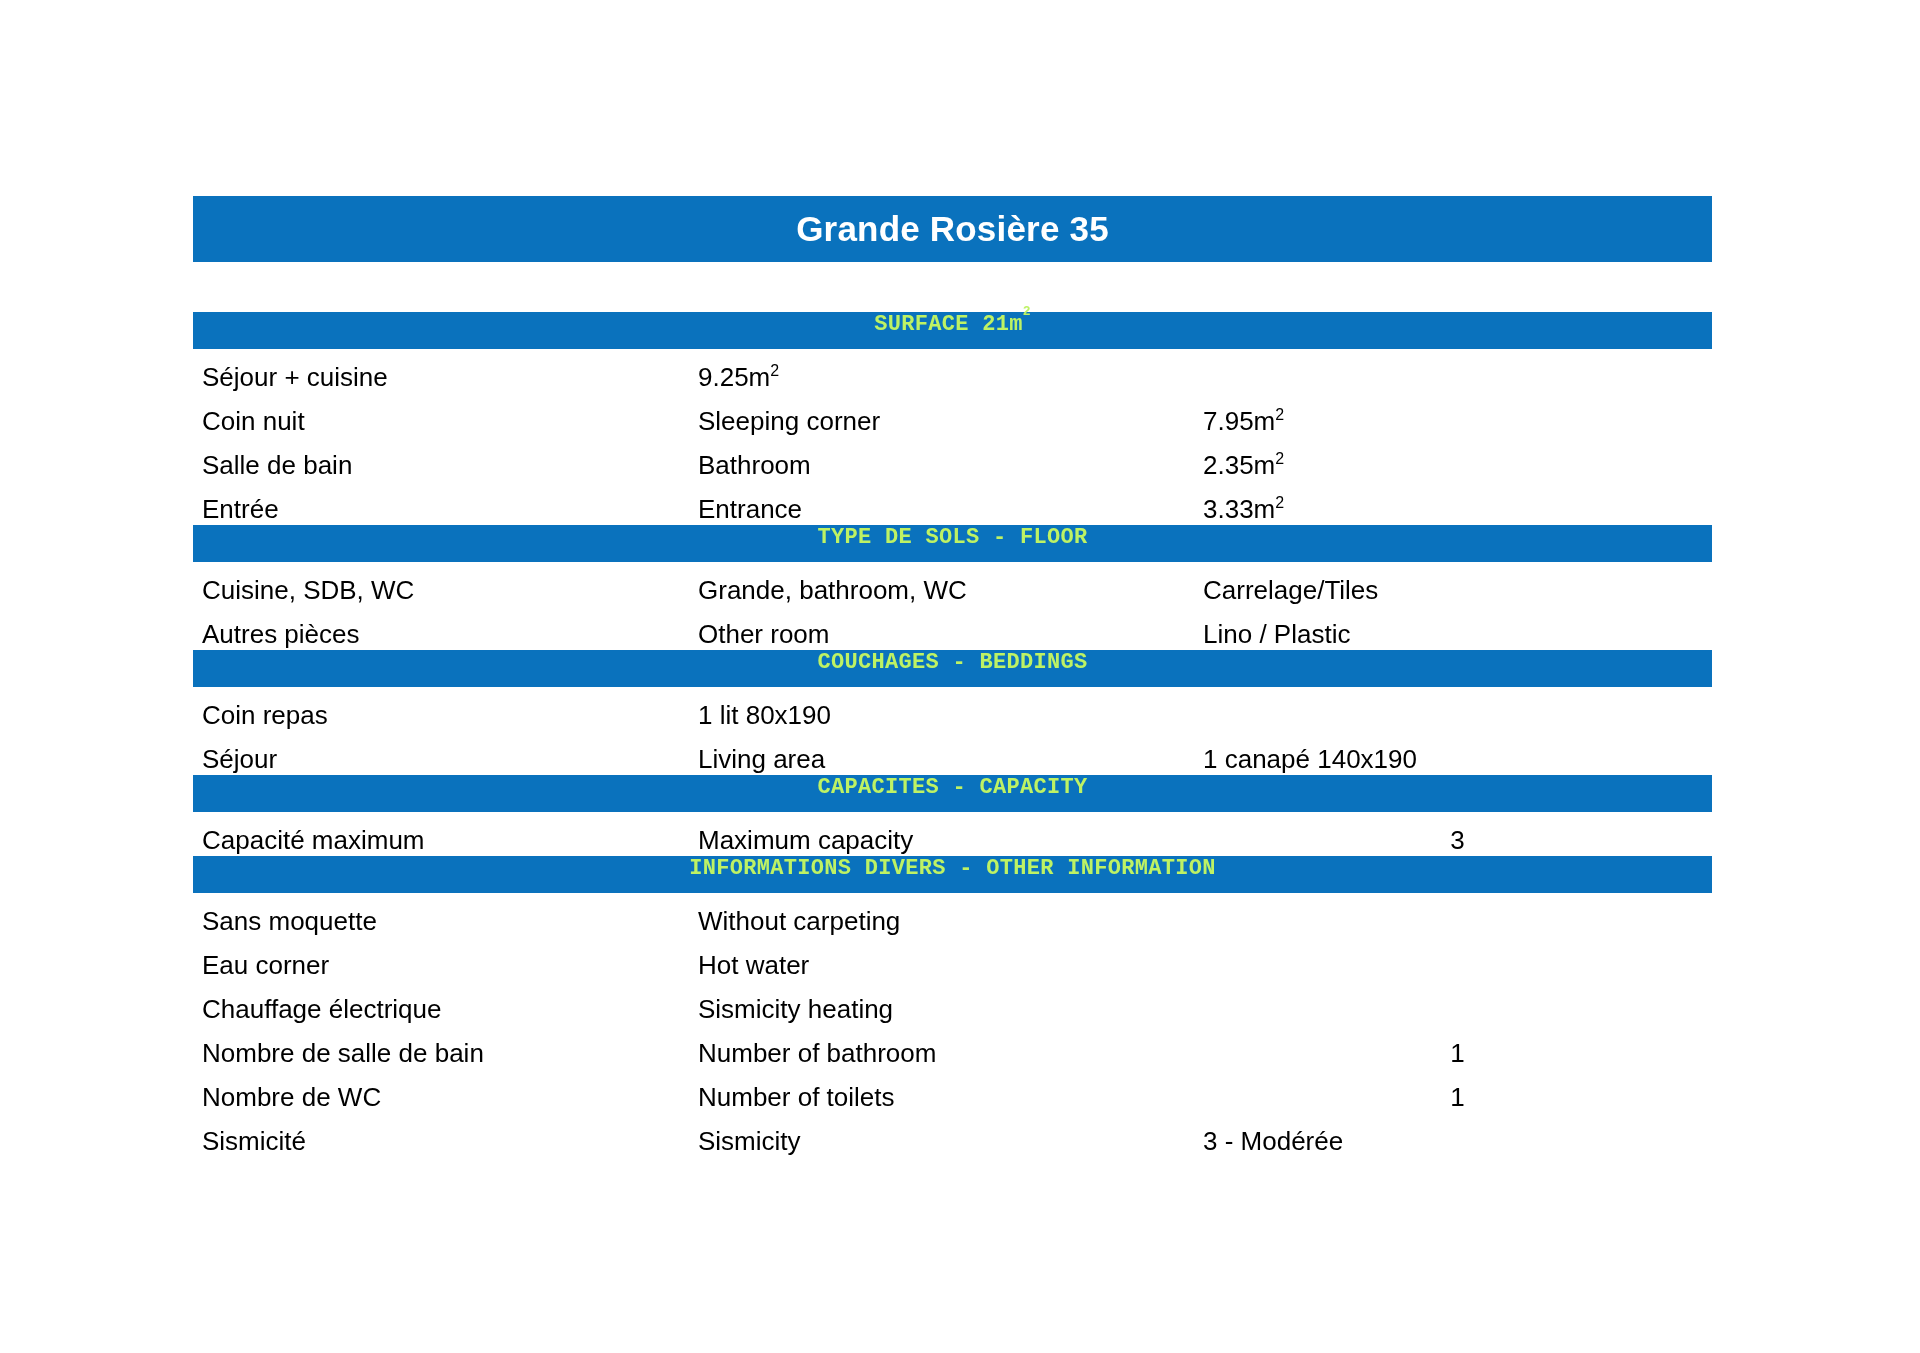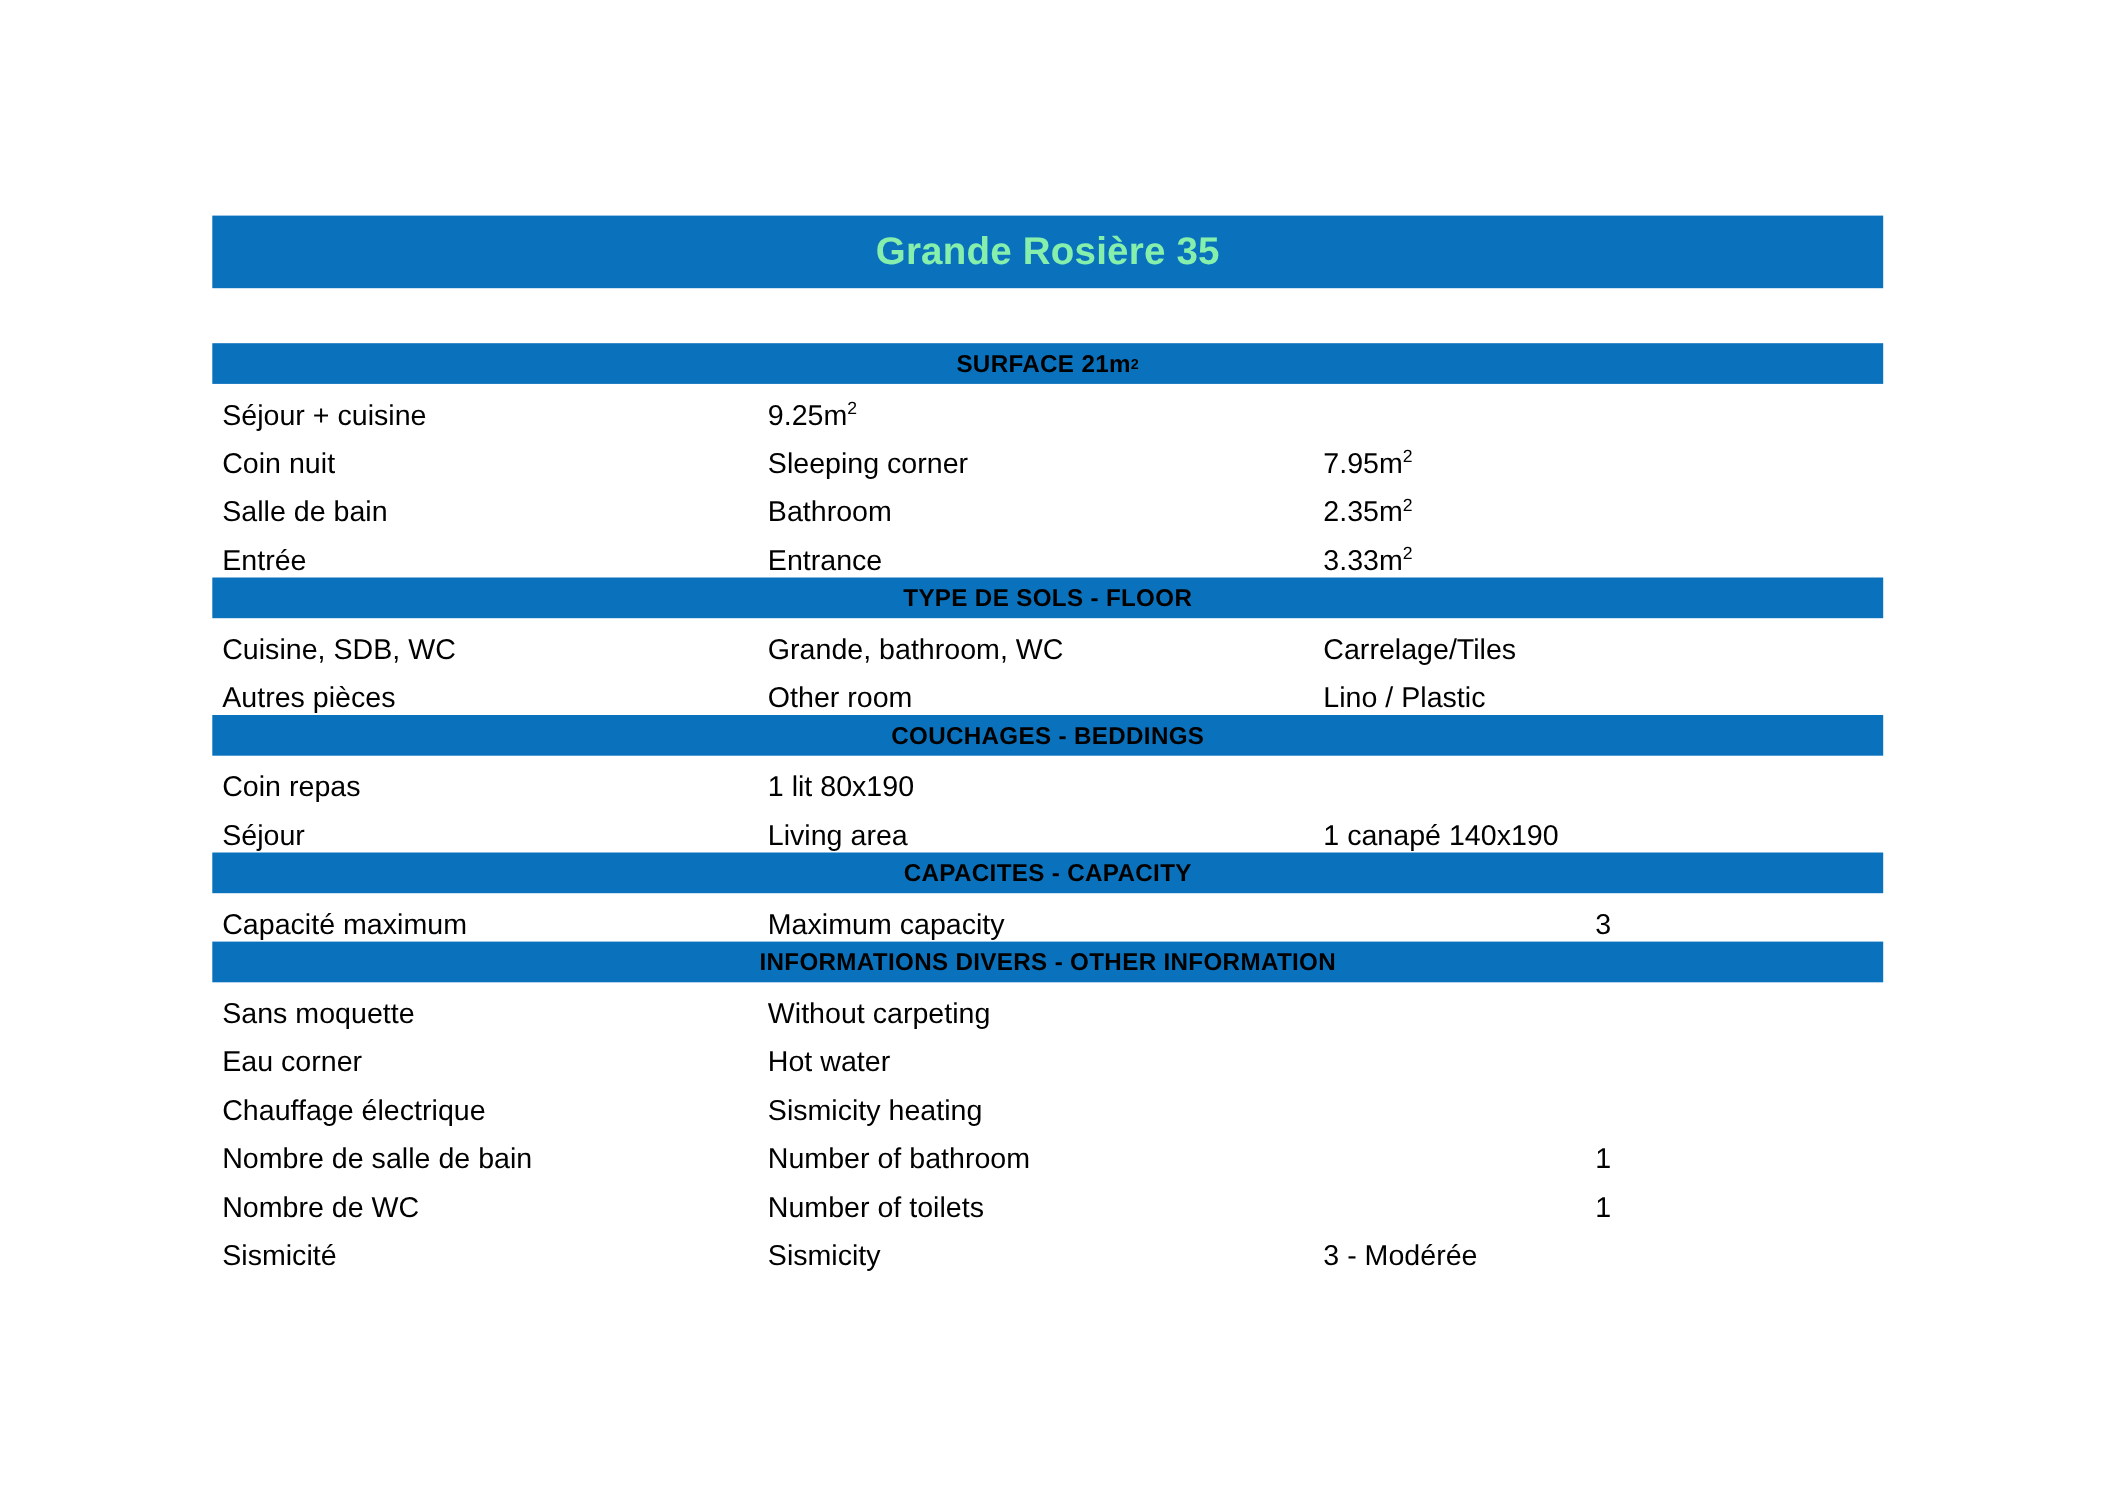--- a/index.html
+++ b/index.html
@@ -16,39 +16,40 @@
     overflow: hidden;
   }
   .sheet {
     position: absolute;
     left: 193px;
     top: 196px;
     width: 1519px;
   }
   .title-bar {
     background: #0a72bd;
-    color: #86efac;
+    color: #ffffff;
     height: 66px;
     display: flex;
     align-items: center;
     justify-content: center;
     font-size: 35px;
     font-weight: bold;
     letter-spacing: 0.2px;
   }
   .section-bar {
     background: #0a72bd;
-    color: #000000;
+    color: #bef264;
     height: 37px;
     display: flex;
-    align-items: center;
+    align-items: flex-start;
     justify-content: center;
     font-size: 22px;
     font-weight: bold;
     letter-spacing: 0.3px;
+    font-family: Liberation Mono, monospace;
   }
   .section-bar .sup {
     font-size: 13px;
     vertical-align: super;
     line-height: 0;
   }
   .gap-after-title { height: 50px; }
   .rows { width: 100%; }
   .row {
     display: flex;

